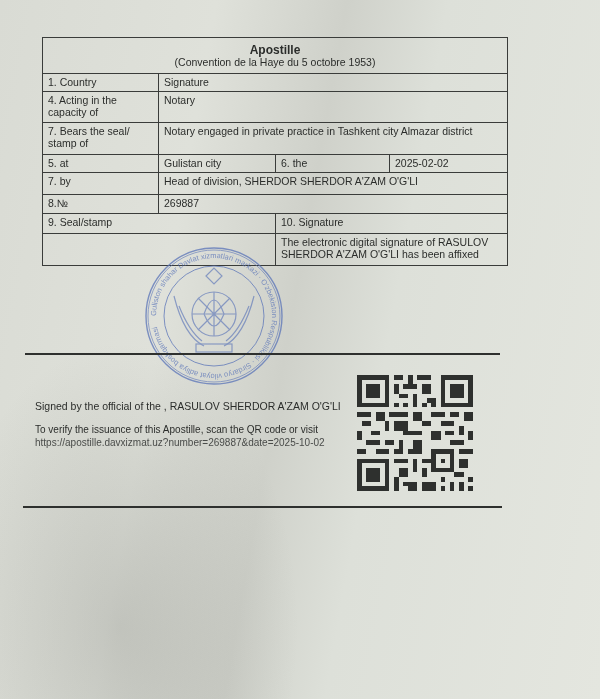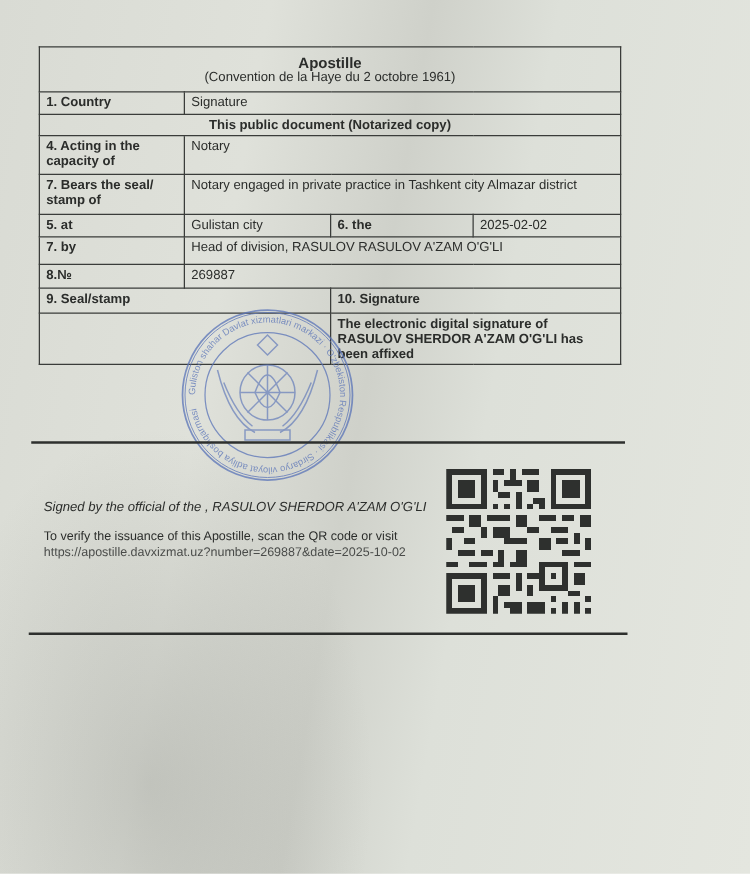--- a/index.html
+++ b/index.html
@@ -7,40 +7,40 @@
     width: 600px; height: 699px; overflow: hidden; position: relative;
     font-family: "Liberation Sans", sans-serif; color: #2b2d2b;
     background: linear-gradient(100deg, #d9dbd4 0%, #dfe1da 30%, #cfd1ca 48%, #dde0d9 62%, #e4e6df 100%);
   }
   .shade {
     position: absolute; left: 0; top: 340px; width: 300px; height: 359px;
     background: radial-gradient(ellipse at 40% 80%, rgba(120,122,116,0.28), rgba(120,122,116,0) 70%);
     pointer-events: none;
   }
   table.apo {
-    position: absolute; left: 31px; top: 37px; width: 465px;
+    position: absolute; left: 42px; top: 37px; width: 465px;
     border-collapse: collapse; font-size: 10.5px; table-layout: fixed; padding-left: 32px;
   }
   table.apo td {
     border: 1.3px solid #3a3c3a; padding: 2px 5px; vertical-align: top;
     line-height: 12px;
   }
   .center { text-align: center; }
-  .bold { font-weight: bold; }
+  .bold { font-weight: normal; }
   .title { font-size: 12px; font-weight: bold; padding-top: 4px !important; }
   .sub { font-size: 10.5px; }
   .stamp {
     position: absolute; left: 144px; top: 246px; width: 140px; height: 140px;
     pointer-events: none; opacity: 0.75;
   }
   .hr {
     position: absolute; height: 1.5px; background: #2e302e;
   }
   .sigtext {
-    position: absolute; left: 35px; top: 400px; font-size: 10.5px; color: #2b2d2b; font-style: italic;
+    position: absolute; left: 35px; top: 400px; font-size: 10.5px; color: #2b2d2b;
   }
   .verify {
     position: absolute; left: 35px; top: 424px; width: 300px; font-size: 10px; line-height: 12.5px;
   }
   .verify .url { color: #4a4c4a; }
   .qr {
     position: absolute; left: 357px; top: 375px; width: 116px; height: 116px;
   }
 </style>
 </head>
@@ -52,47 +52,44 @@
   <colgroup>
     <col style="width:116px">
       <col style="width:117px">
       <col style="width:114px">
       <col style="width:118px">
   </colgroup>
   <tbody>
       <tr style="height:36px">
     <td colspan="4" class="center">
       <div class="title">Apostille</div>
-      <div class="sub">(Convention de la Haye du 2 octobre 1961)</div>
+      <div class="sub">(Convention de la Haye du 5 octobre 1953)</div>
     </td>
   </tr>
   <tr style="height:18px">
     <td class="bold">1. Country</td>
     <td colspan="3">Signature</td>
-  </tr>
-  <tr style="height:16px">
-    <td colspan="4" class="center bold">This public document (Notarized copy)</td>
   </tr>
   <tr style="height:31px">
     <td class="bold">4. Acting in the capacity of</td>
     <td colspan="3">Notary</td>
   </tr>
   <tr style="height:32px">
     <td class="bold">7. Bears the seal/ stamp of</td>
     <td colspan="3">Notary engaged in private practice in Tashkent city Almazar district</td>
   </tr>
   <tr style="height:18px">
     <td class="bold">5. at</td>
     <td>Gulistan city</td>
     <td class="bold">6. the</td>
     <td>2025-02-02</td>
   </tr>
   <tr style="height:22px">
     <td class="bold">7. by</td>
-    <td colspan="3">Head of division, RASULOV RASULOV A'ZAM O'G'LI</td>
+    <td colspan="3">Head of division, SHERDOR SHERDOR A'ZAM O'G'LI</td>
   </tr>
   <tr style="height:19px">
     <td class="bold">8.№</td>
     <td colspan="3">269887</td>
   </tr>
   <tr style="height:20px">
     <td colspan="2" class="bold">9. Seal/stamp</td>
     <td colspan="2" class="bold">10. Signature</td>
   </tr>
   <tr style="height:32px">

